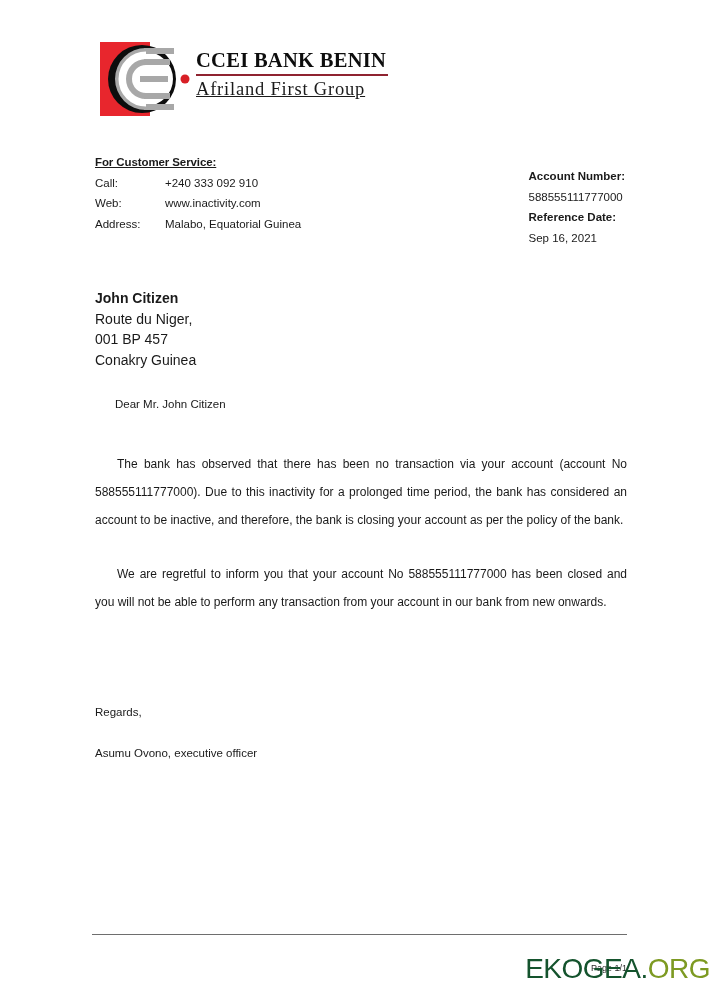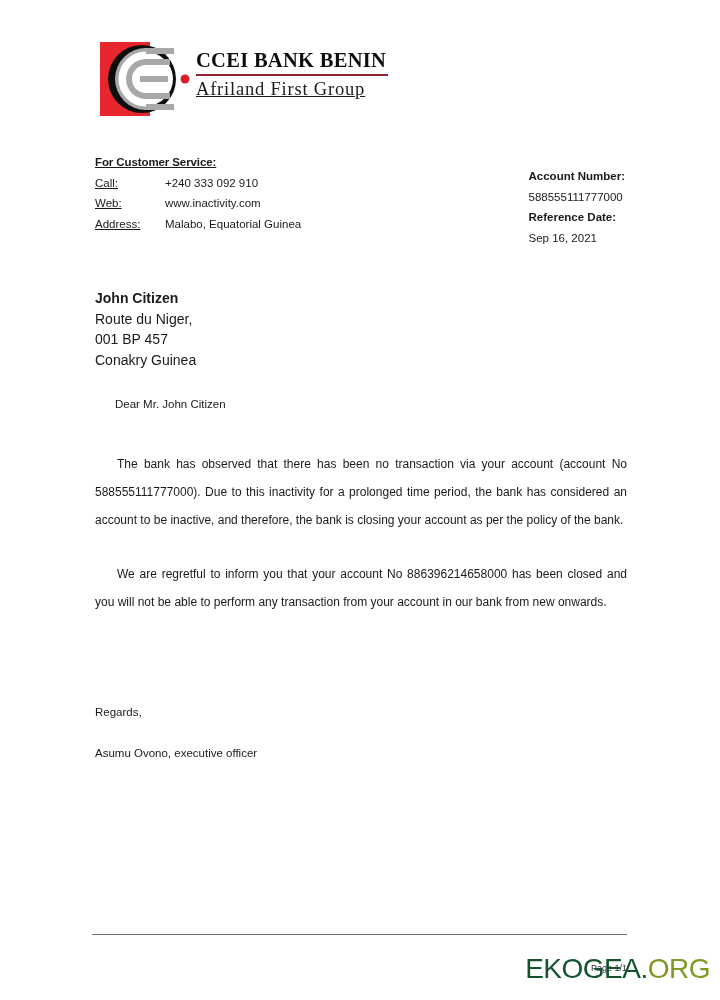--- a/index.html
+++ b/index.html
@@ -77,21 +77,21 @@
     top: 152px;
     font-size: 11.5px;
     line-height: 20.5px;
   }
   .contact .heading {
     font-weight: bold;
     letter-spacing: -0.1px;
     text-decoration: underline;
   }
   .contact-row { display: flex; }
-  .contact-row .lbl { width: 70px; flex: 0 0 70px; text-decoration: underline; }
+  .contact-row .lbl { width: 70px; flex: 0 0 70px; }
   .contact-row .val { white-space: nowrap; }
 
   .recipient {
     position: absolute;
     left: 95px;
     top: 240px;
     font-size: 14px;
     line-height: 20.5px;
     margin-top: 48px;
   }
@@ -240,21 +240,21 @@
     <div class="lbl">Account Number:</div>
     <div>588555111777000</div>
     <div class="lbl">Reference Date:</div>
     <div>Sep 16, 2021</div>
   </div>
 
   <div class="salutation">Dear Mr. John Citizen</div>
 
   <div class="letter-body">
     <p>The bank has observed that there has been no transaction via your account (account No 588555111777000). Due to this inactivity for a prolonged time period, the bank has considered an account to be inactive, and therefore, the bank is closing your account as per the policy of the bank.</p>
-    <p>We are regretful to inform you that your account No 886396214658000 has been closed and you will not be able to perform any transaction from your account in our bank from new onwards.</p>
+    <p>We are regretful to inform you that your account No 588555111777000 has been closed and you will not be able to perform any transaction from your account in our bank from new onwards.</p>
   </div>
 
   <div class="closing">Regards,</div>
   <div class="signer">Asumu Ovono, executive officer</div>
 
   <div class="footer-rule"></div>
   <div class="page-num">Page 1/1</div>
   <div class="watermark">
     <span class="wm-dark">EKOGEA.</span><span class="wm-green">ORG</span>
   </div>

